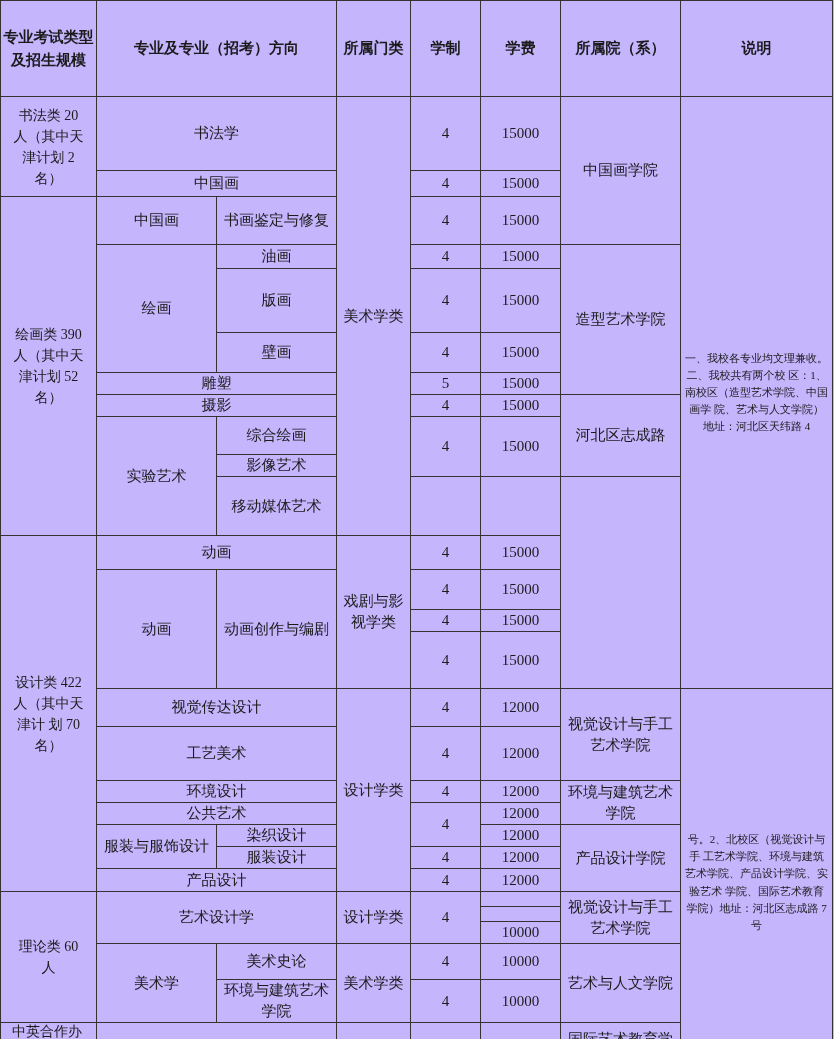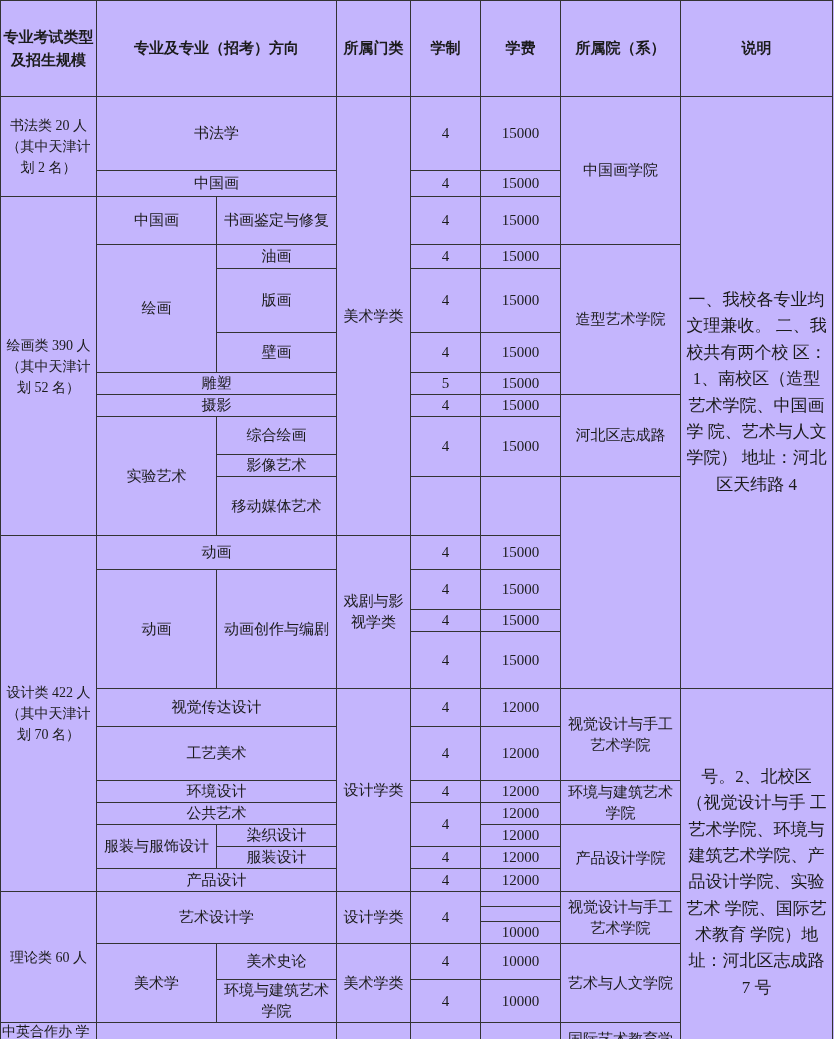--- a/index.html
+++ b/index.html
@@ -2,22 +2,22 @@
 <html><head>
 <meta charset="utf-8">
 <style>
   html,body{margin:0;padding:0;background:#ffffff;}
   body{font-family:"Liberation Serif", serif; color:#1b1b1b;}
   .page{width:834px;height:1039px;background:#c4b5fd;overflow:hidden;}
   table.adm{border-collapse:collapse;table-layout:fixed;width:832px;height:1037px;margin:0;}
   td{border:1px solid #333;text-align:center;vertical-align:middle;padding:0 2px;
      font-size:15px;line-height:1.4;overflow:hidden;word-break:break-all;}
   td.hd{font-weight:bold;font-size:15px;line-height:1.5;}
-  td.sec{font-size:14px;line-height:1.5;padding:0 1px;font-family:Liberation Serif, serif;}
-  td.note{font-size:17px;line-height:1.55;padding:0 4px;}
+  td.sec{font-size:14px;line-height:1.5;padding:0 11px;font-family:Liberation Serif, serif;}
+  td.note{font-size:11px;line-height:1.55;padding:0 4px;}
   td.sec-bottom{vertical-align:top;text-align:left;}
   .clip{max-height:52px;overflow:hidden;line-height:1.28;}
 </style>
 </head>
 <body>
 
 <div class="page">
 <table class="adm">
   <colgroup>
     <col style="width:96px">

